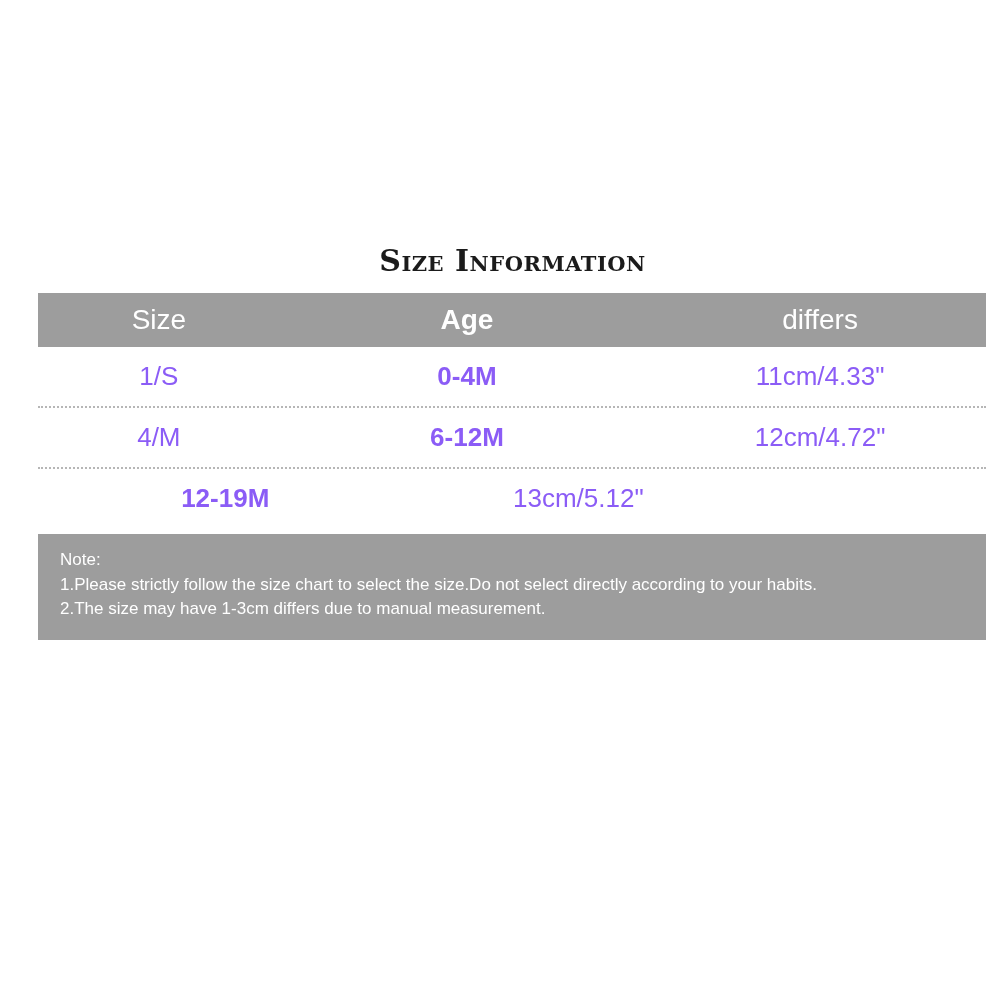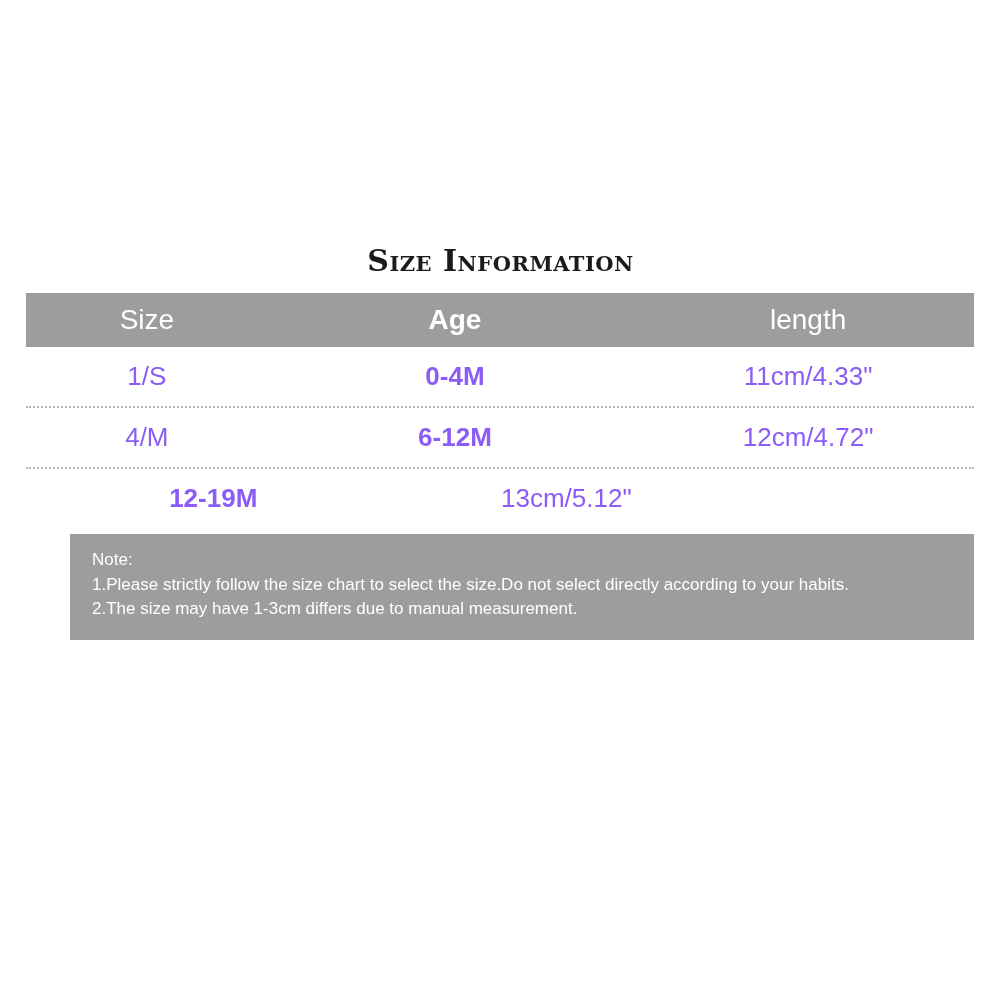--- a/index.html
+++ b/index.html
@@ -9,21 +9,21 @@
   }
   body {
     width: 1001px;
     height: 1001px;
     font-family: "Liberation Sans", sans-serif;
     position: relative;
     overflow: hidden;
   }
   .chart-wrap {
     position: absolute;
-    left: 0;
+    left: 12px;
     top: 0;
     width: 863px;
     height: 1001px;
     border-radius: 6px;
   }
   .title {
     position: absolute;
     left: 0;
     top: 243px;
     width: 1001px;
@@ -69,42 +69,41 @@
   .body-cell {
     color: #8b5cf6;
     font-size: 26px;
     text-align: center;
     font-family: "Liberation Sans", sans-serif;
   }
   .note-box {
     background: #9d9d9d;
     padding: 14px 22px 18px 22px;
     margin-top: 6px;
-    margin-left: 44px;
   }
   .note-line {
     color: #ffffff;
     font-size: 17px;
     line-height: 1.45;
     font-family: "Liberation Sans", sans-serif;
   }
 </style>
 </head>
 <body>
 
 <div class="chart-wrap">
 
   <div class="title">Size Information</div>
 
   <div class="table">
 
     <div class="head-row">
       <div class="head-cell col-1">Size</div>
       <div class="head-cell col-2">Age</div>
-      <div class="head-cell col-3">length</div>
+      <div class="head-cell col-3">differs</div>
     </div>
 
     <div class="body-row">
       <div class="body-cell col-1">1/S</div>
       <div class="body-cell col-2">0-4M</div>
       <div class="body-cell col-3">11cm/4.33"</div>
     </div>
 
     <div class="body-row">
       <div class="body-cell col-1">4/M</div>

